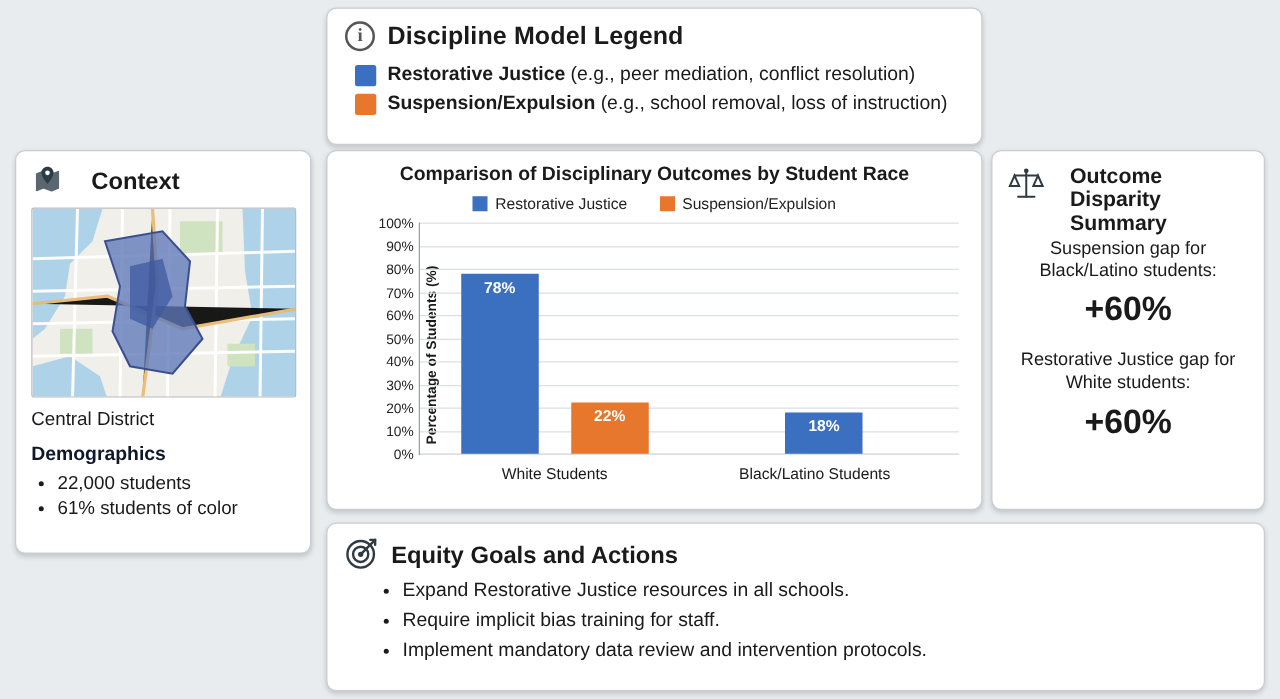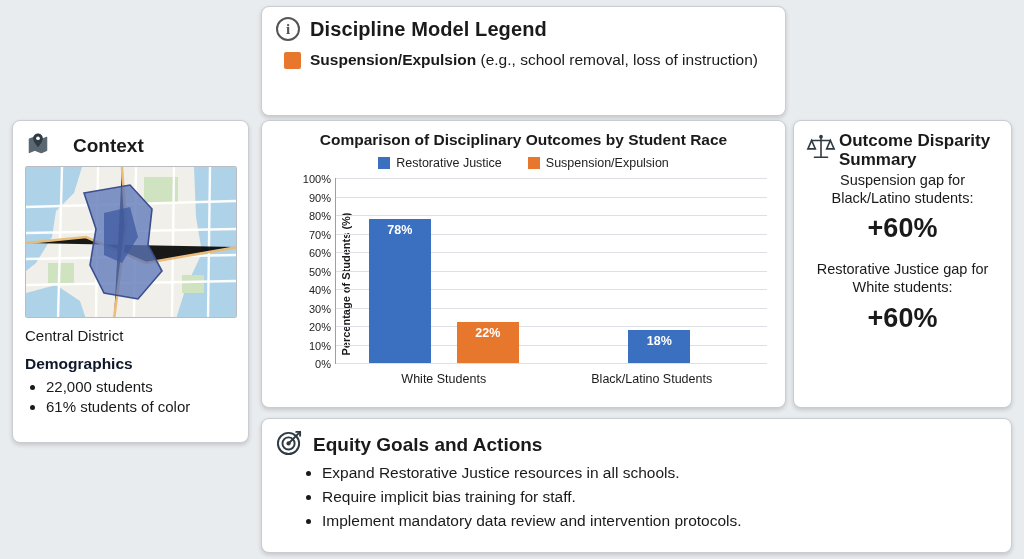--- a/index.html
+++ b/index.html
@@ -83,21 +83,21 @@
   .bar .val {
     position: absolute; left: 0; right: 0; top: 4px; text-align: center;
     color: #fff; font-size: 12.5px; font-weight: bold;
   }
   .xtick {
     position: absolute; top: 194px; font-size: 12.5px; color: #1a1a1a; text-align: center;
   }
 
   
   #disparity-card { left: 793px; top: 120px; width: 219px; height: 288px; padding: 10px 12px; }
-  .dis-head { display: flex; align-items: flex-start; gap: 3px; }
+  .dis-head { display: flex; align-items: flex-start; gap: 20px; }
   .scale-icon { width: 30px; height: 30px; flex: none; margin-top: 1px; }
   .dis-title { font-size: 17px; font-weight: bold; color: #1a1a1a; line-height: 1.12; }
   .dis-sub { margin-top: 2px; text-align: center; font-size: 14.5px; color: #1a1a1a; line-height: 1.25; }
   .dis-big { text-align: center; font-size: 27px; font-weight: bold; color: #1a1a1a; margin-top: 6px; }
   .dis-sub2 { margin-top: 16px; text-align: center; font-size: 14.5px; color: #1a1a1a; line-height: 1.25; }
 
   
   #goals-card { left: 261px; top: 418px; width: 751px; height: 135px; padding: 10px 14px; }
   .goals-head { display: flex; align-items: flex-end; gap: 10px; }
   .goals-title { font-size: 19px; font-weight: bold; color: #1a1a1a; }
@@ -109,20 +109,24 @@
 <body>
 
 <div class="stage">
 
   <div class="card" id="legend-card">
     <div class="legend-head">
       <div class="info-icon">i</div>
       <div class="legend-title">Discipline Model Legend</div>
     </div>
     <div class="legend-rows">
+      <div class="legend-row">
+        <span class="swatch" style="background:#3b6fbf"></span>
+        <span class="legend-label"><b>Restorative Justice</b><span> (e.g., peer mediation, conflict resolution)</span></span>
+      </div>
       <div class="legend-row">
         <span class="swatch" style="background:#e8772e"></span>
         <span class="legend-label"><b>Suspension/Expulsion</b><span> (e.g., school removal, loss of instruction)</span></span>
       </div>
     </div>
   </div>
 
   <div class="card" id="context-card">
     <div class="ctx-head">
       <svg class="map-pin" viewBox="0 0 24 24">

